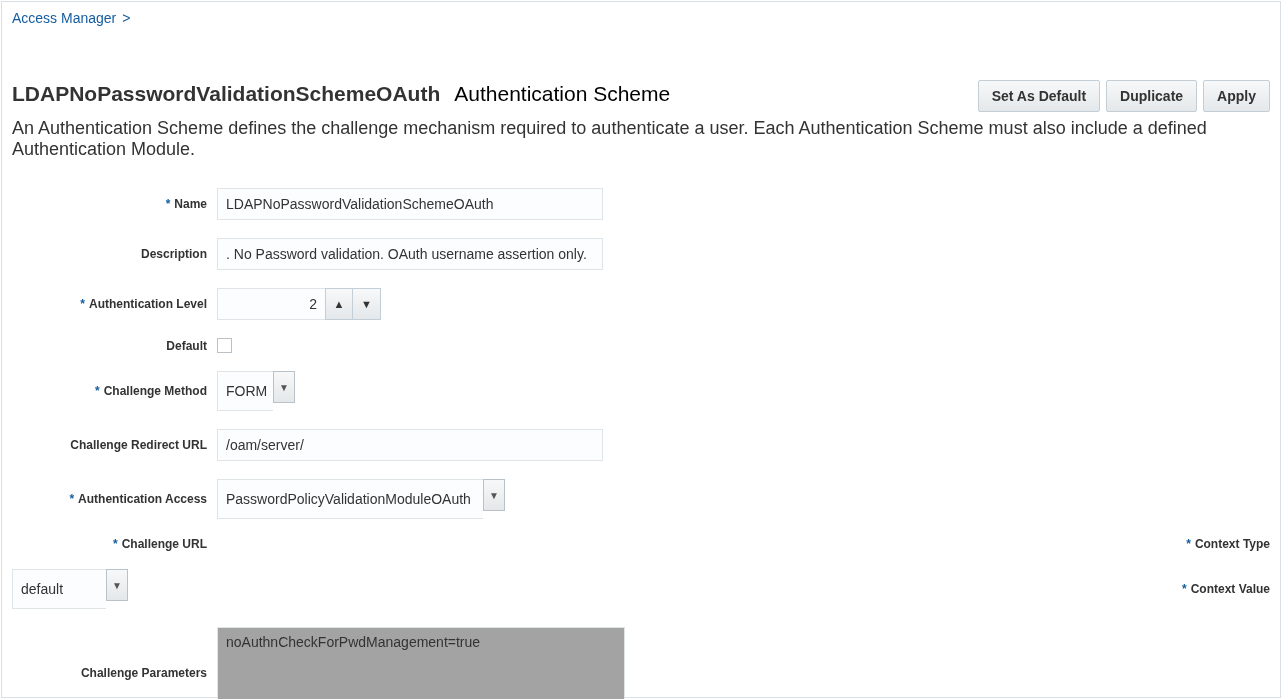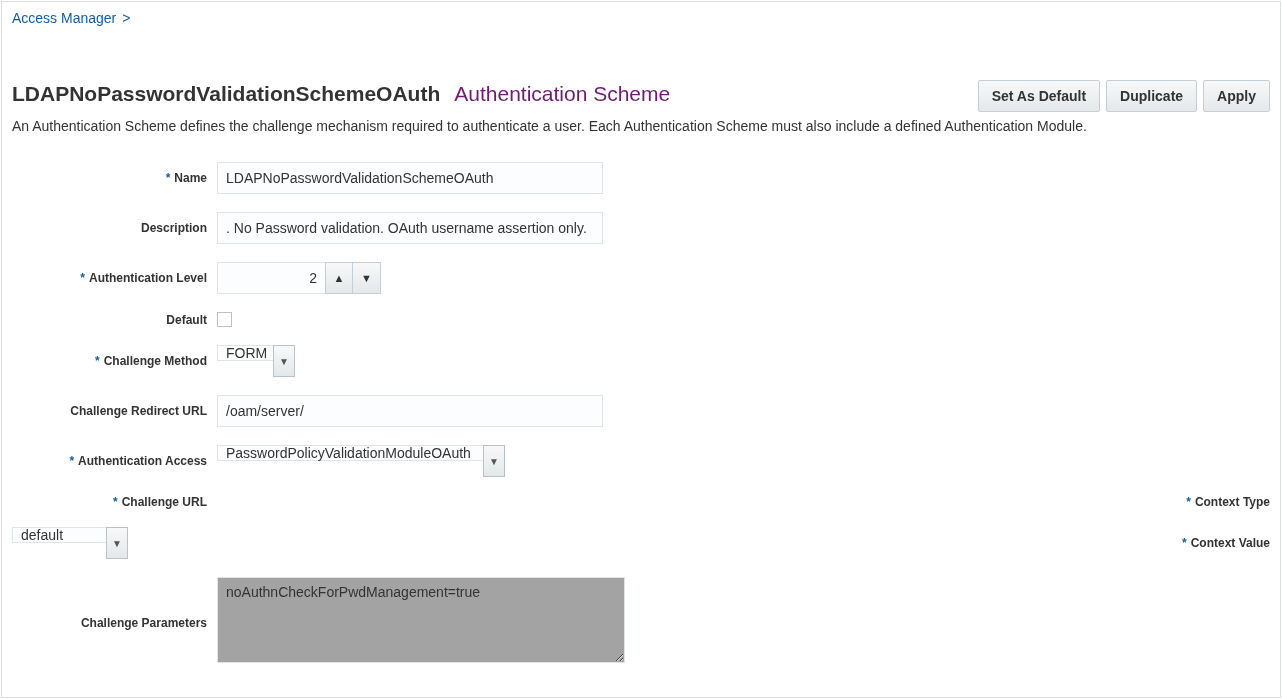--- a/index.html
+++ b/index.html
@@ -38,39 +38,39 @@
     flex: 1;
   }
   .page-title {
     font-size: 21px;
     font-weight: 700;
     color: #333;
   }
   .page-subtitle {
     font-size: 21px;
     font-weight: 400;
-    color: #701a75;
+    color: #000000;
   }
   .button-group {
     display: flex;
     gap: 6px;
   }
   .btn {
     background: linear-gradient(#f7f8f9, #e4e8ea);
     border: 1px solid #c4ced7;
     border-radius: 2px;
     padding: 7px 13px;
     font-size: 14px;
     font-weight: 700;
     color: #333;
     cursor: pointer;
     margin-top: 40px;
   }
   .desc {
-    font-size: 14px;
+    font-size: 18px;
     color: #333;
     margin-bottom: 28px;
   }
   .form {
     display: grid;
     grid-template-columns: 195px auto;
     column-gap: 10px;
     row-gap: 18px;
     align-items: center;
   }
@@ -133,21 +133,21 @@
   }
   .select-wrap {
     display: flex;
     align-items: stretch;
   }
   .select-text {
     border: 1px solid #dfe4e7;
     background: #fcfdfe;
     padding: 6px 8px;
     font-size: 14px;
-    height: 16px;
+    height: 40px;
     display: flex;
     align-items: center;
     border-right: none;
     color: #333;
   }
   .select-btn {
     width: 22px;
     height: 32px;
     border: 1px solid #b9c2c9;
     background: linear-gradient(#f7f8f9, #e4e8ea);

